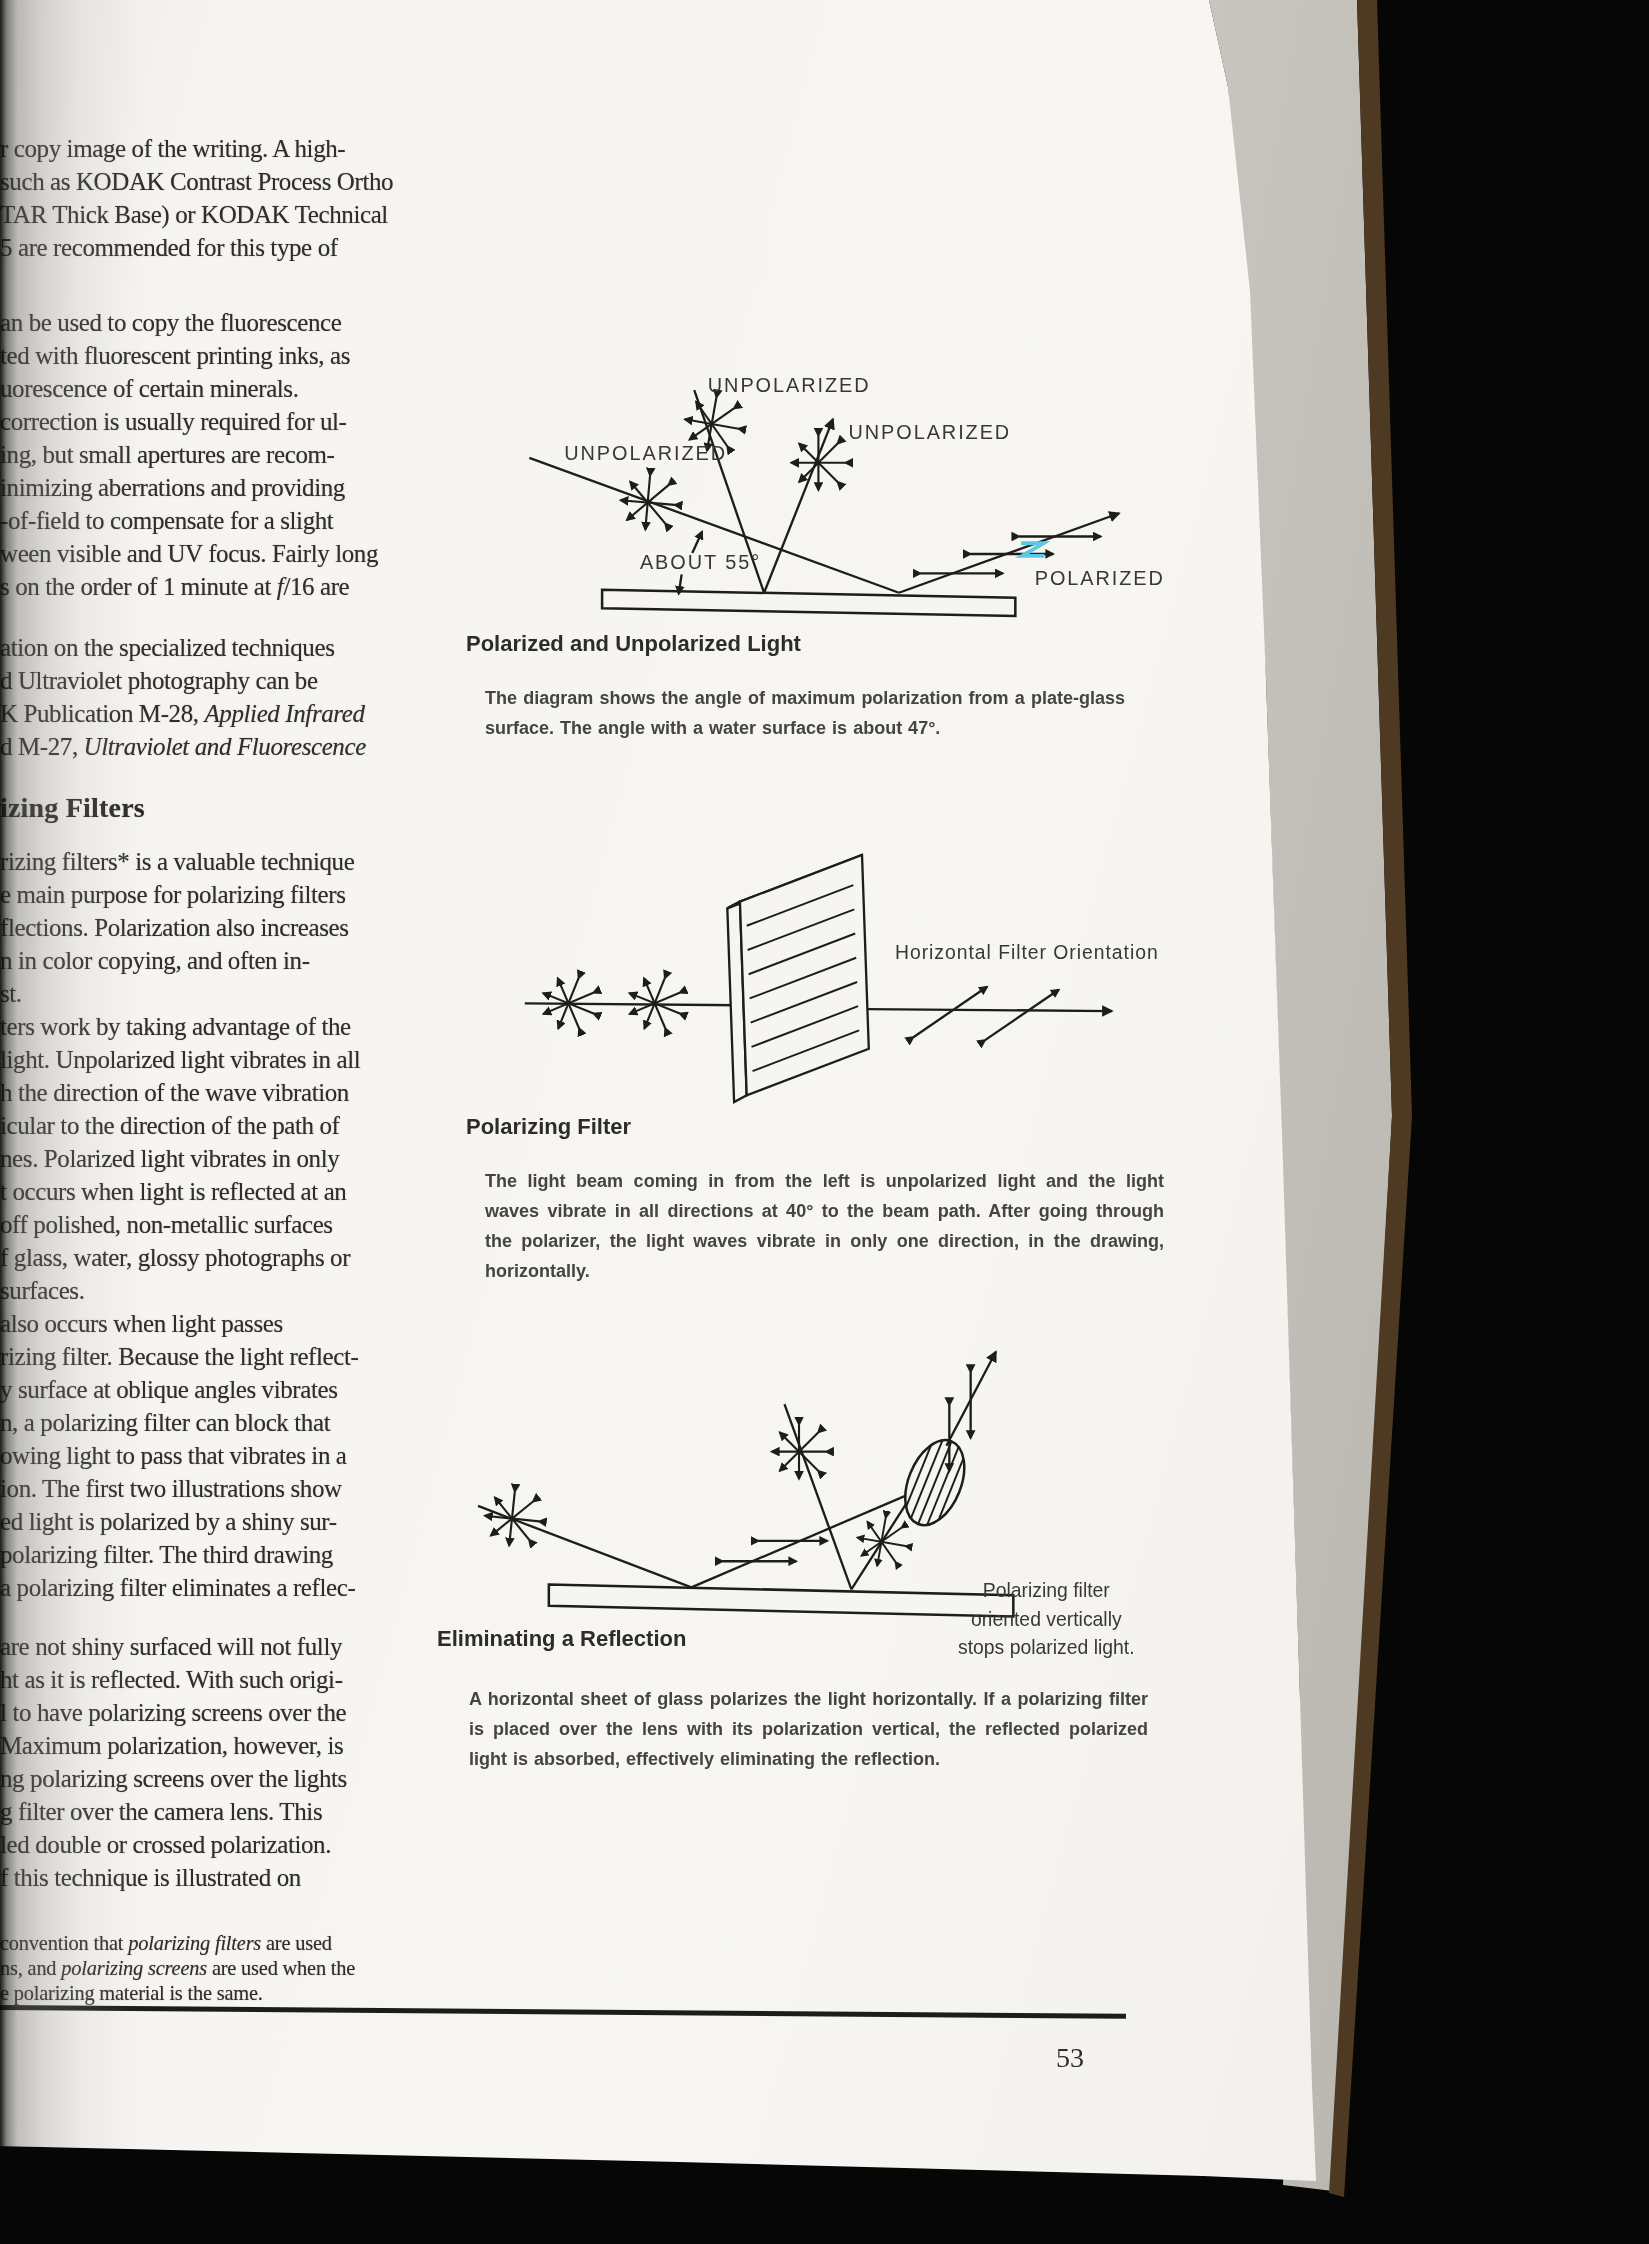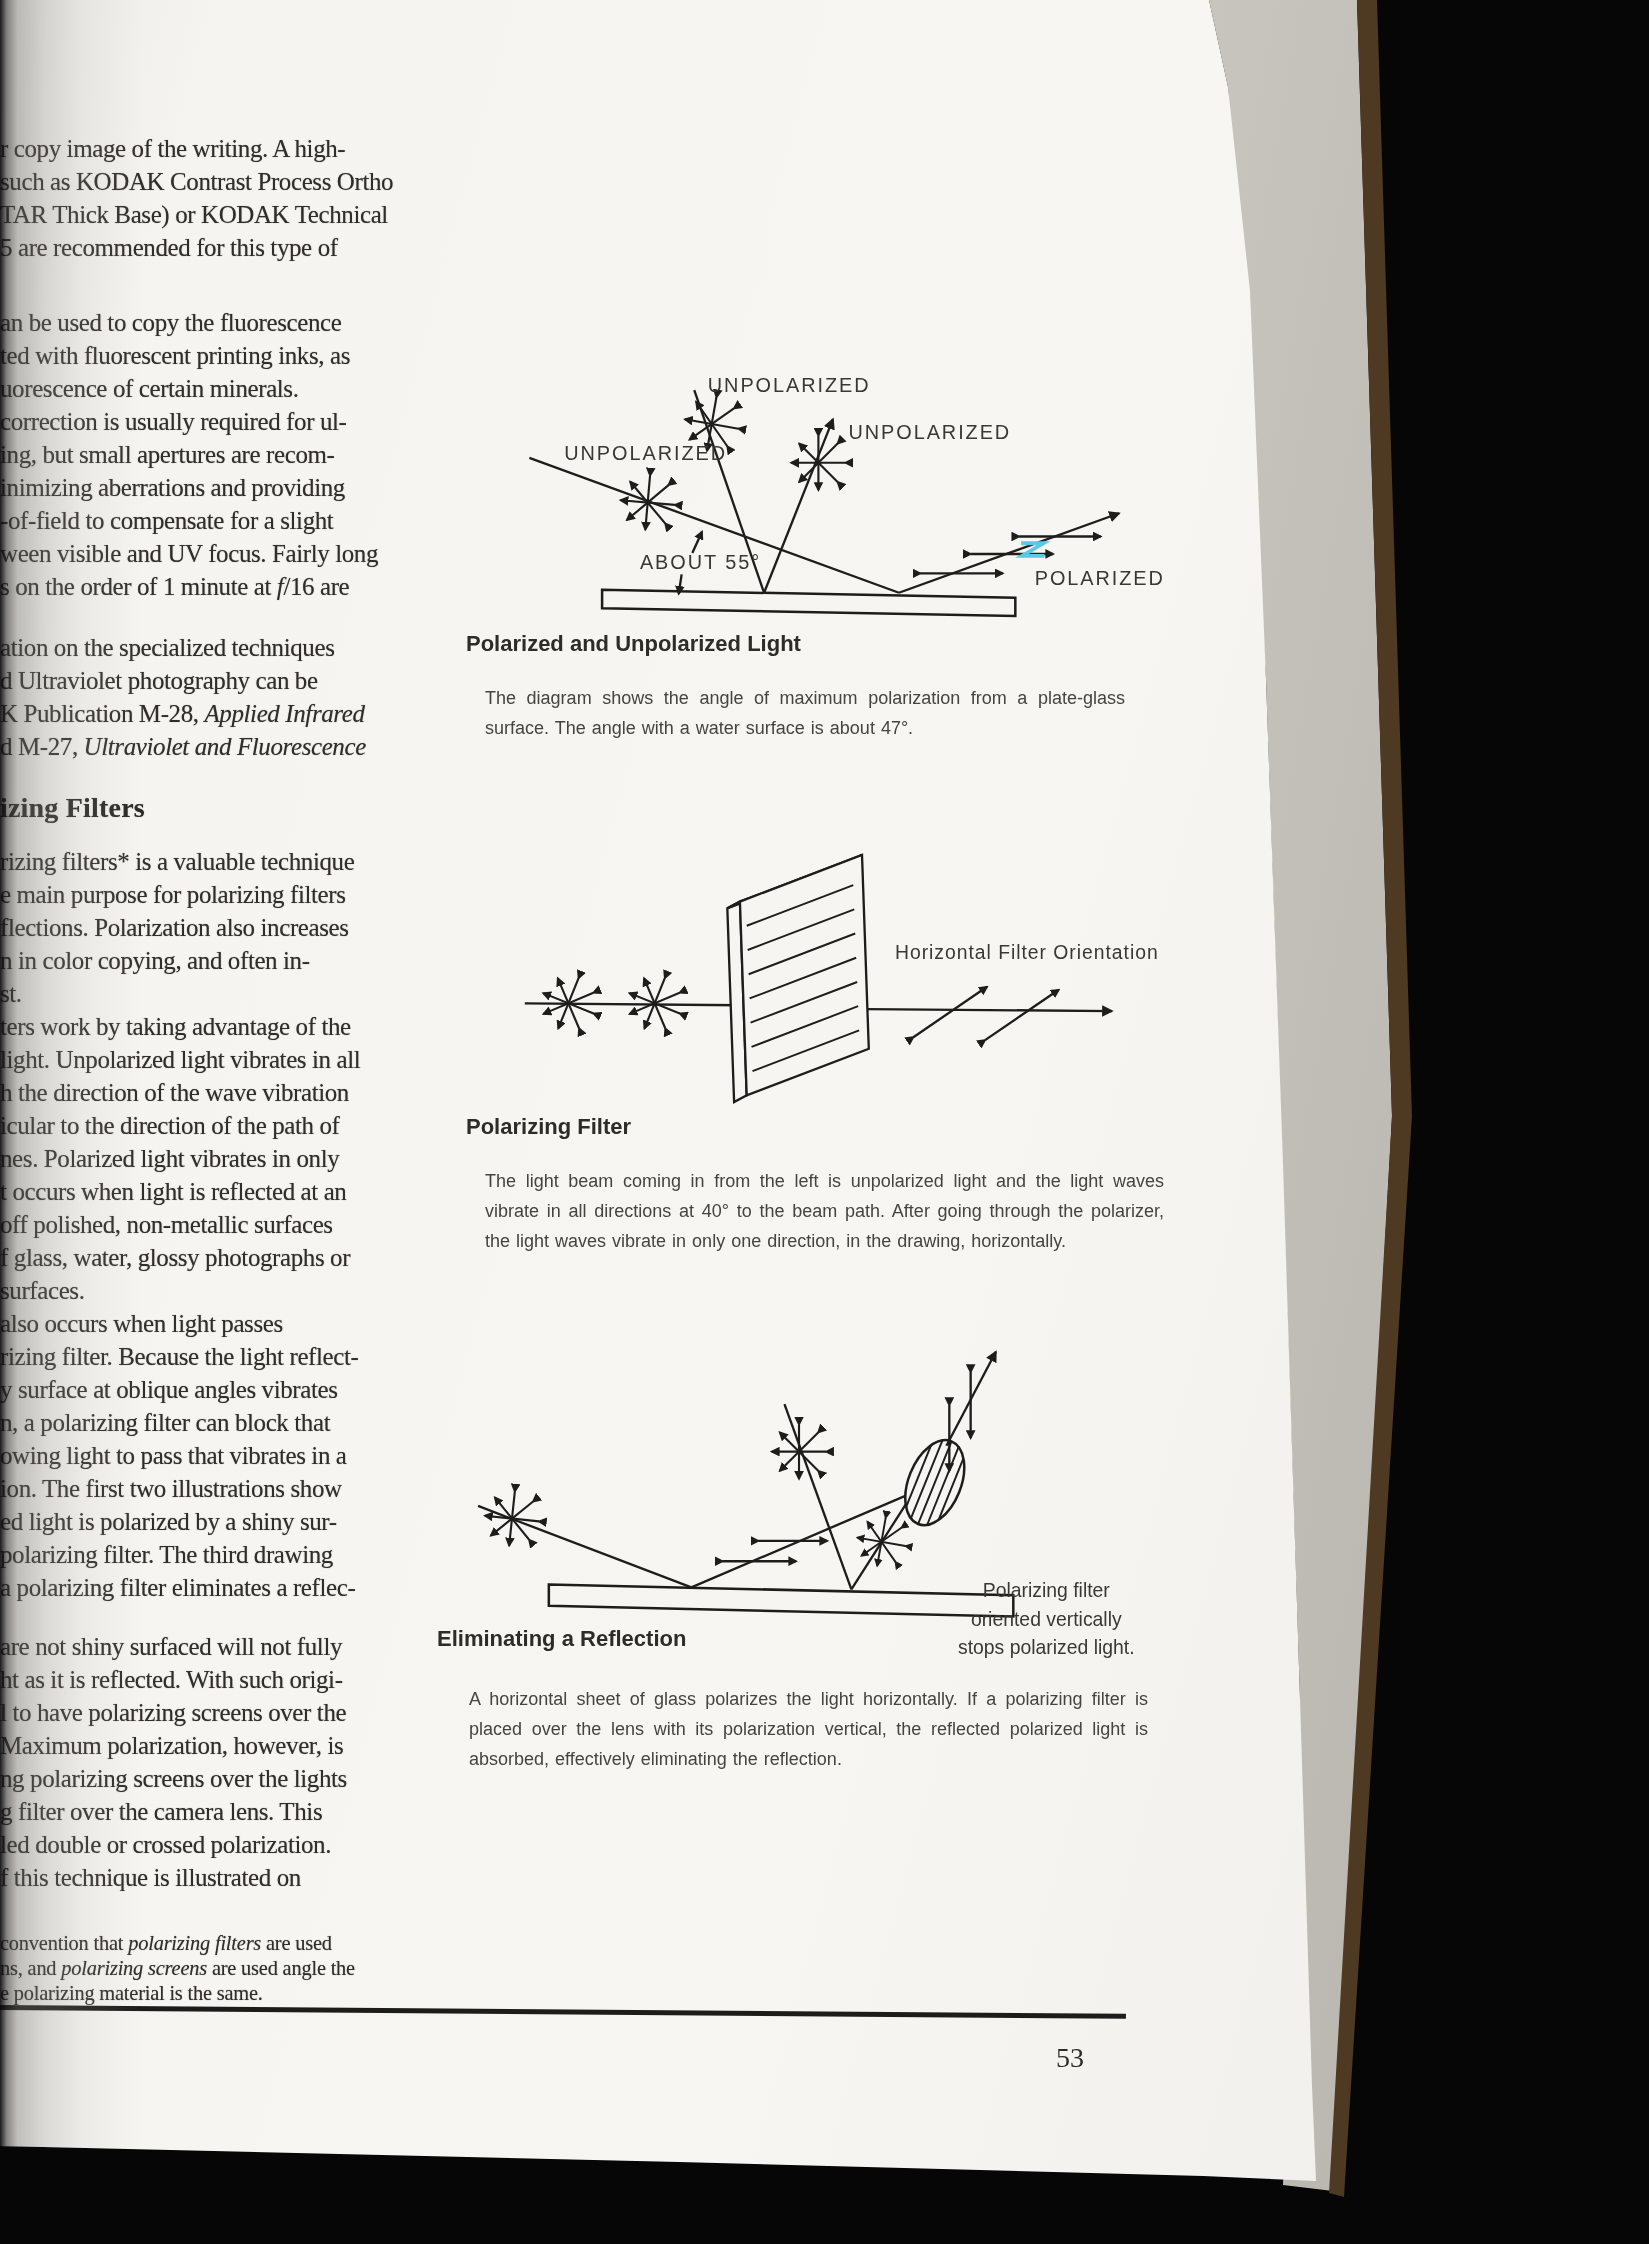--- a/index.html
+++ b/index.html
@@ -27,21 +27,21 @@
   .heading{position:absolute;left:0;margin:0;font-size:28px;font-weight:bold;letter-spacing:0.2px;color:#2b2926;
       text-shadow:0 0 1px rgba(70,66,60,.5);}
   .rule{position:absolute;left:0;top:2005px;width:1126px;height:4.9px;background:#1c1c1a;
       transform:rotate(.45deg);transform-origin:left center;}
   .pageno{position:absolute;left:1056px;top:2042px;width:82px;text-align:left;
       font-size:28px;color:#2e2c29;}
   .fig{position:absolute;}
   .fig-title{position:absolute;font-family:"Liberation Sans",sans-serif;font-weight:bold;
       font-size:22px;color:#2d2c29;}
   .fig-cap{position:absolute;font-family:"Liberation Sans",sans-serif;font-size:18px;
-      line-height:30px;color:#45443f;text-align:justify;word-spacing:1px;}
+      line-height:30px;color:#45443f;text-align:justify;word-spacing:1px;font-weight:bold;}
   svg text{font-family:"Liberation Sans",sans-serif;fill:#393833;}
   .artifact-blue{position:absolute;left:747px;top:2135px;width:320px;height:5.8px;
       background:#232a55;opacity:.45;transform:rotate(.3deg);}
 </style>
 </head>
 <body>
 
 <div class="stage">
 
   
@@ -123,21 +123,21 @@
           <div class="line"><span>ht as it is reflected. With such origi-</span></div>
           <div class="line"><span>l to have polarizing screens over the</span></div>
           <div class="line"><span>Maximum polarization, however, is</span></div>
           <div class="line"><span>ng polarizing screens over the lights</span></div>
           <div class="line"><span>g filter over the camera lens. This</span></div>
           <div class="line"><span>led double or crossed polarization.</span></div>
           <div class="line"><span>f this technique is illustrated on</span></div>
         </div>
       <div class="para footnote" style="top:1931px">
           <div class="line"><span>convention that </span><i>polarizing filters</i><span> are used</span></div>
-          <div class="line"><span>ns, and </span><i>polarizing screens</i><span> are used angle the</span></div>
+          <div class="line"><span>ns, and </span><i>polarizing screens</i><span> are used when the</span></div>
           <div class="line short"><span>e polarizing material is the same.</span></div>
         </div>
     </div>
 
     <svg class="fig" style="left:466px;top:359px" width="699" height="291" viewBox="480 370 720 300">
       <g stroke="#1d1d1b" stroke-width="2.4" fill="none">
         <line x1="715" y1="402" x2="787" y2="611"></line>
         <line x1="787" y1="611" x2="858" y2="432" marker-end="url(#ah)"></line>
         <line x1="545" y1="472" x2="926" y2="611"></line>
         <line x1="926" y1="611" x2="1153" y2="529" marker-end="url(#ah)"></line>

